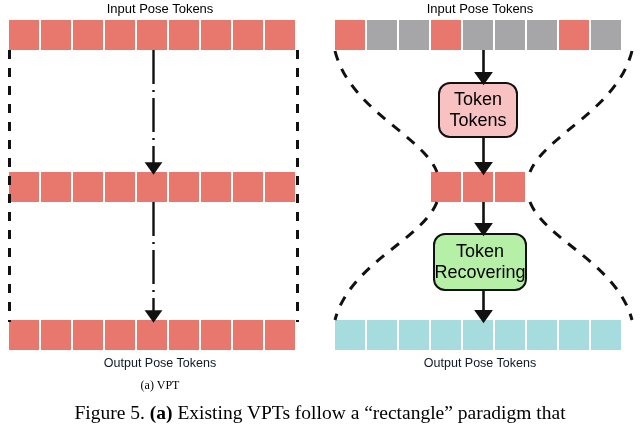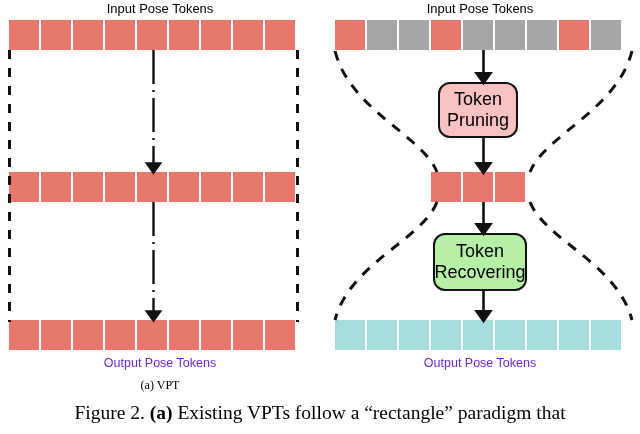--- a/index.html
+++ b/index.html
@@ -40,21 +40,21 @@
     letter-spacing: 0px;
     white-space: nowrap;
   }
   .bottom-label {
     position: absolute;
     width: 100%;
     text-align: center;
     top: 356px;
     font-size: 12.5px;
     font-family: "Liberation Sans", sans-serif;
-    color: #6d28d9;
+    color: #0f172a;
     white-space: nowrap;
   }
   .subcaption {
     position: absolute;
     width: 100%;
     text-align: center;
     top: 378px;
     font-size: 12px;
     font-family: "Liberation Serif", serif;
     color: #000;
@@ -196,21 +196,21 @@
         <div class="token cyan"></div>
         <div class="token cyan"></div>
         <div class="token cyan"></div>
         <div class="token cyan"></div>
         <div class="token cyan"></div>
         <div class="token cyan"></div>
       </div>
 
     <div class="proc-box pruning" style="left:118px; top:82px; width:80px; height:56px;">
       <span>Token</span>
-      <span>Pruning</span>
+      <span>Tokens</span>
     </div>
 
     <div class="proc-box recovering" style="left:113px; top:233px; width:94px; height:58px;">
       <span>Token</span>
       <span>Recovering</span>
     </div>
 
     <div class="bottom-label">Output Pose Tokens</div>
 
   </div>
@@ -238,18 +238,18 @@
 
     <path d="M 530 202 C 545 240, 617 263, 632 320" fill="none" stroke="#111" stroke-width="3" stroke-dasharray="10 9"></path>
 
     <line x1="483.5" y1="50" x2="483.5" y2="80" stroke="#111" stroke-width="2.6" marker-end="url(#arrowhead)"></line>
     <line x1="483.5" y1="138" x2="483.5" y2="170" stroke="#111" stroke-width="2.6" marker-end="url(#arrowhead)"></line>
     <line x1="483.5" y1="202" x2="483.5" y2="231" stroke="#111" stroke-width="2.6" marker-end="url(#arrowhead)"></line>
     <line x1="483.5" y1="291" x2="483.5" y2="318" stroke="#111" stroke-width="2.6" marker-end="url(#arrowhead)"></line>
   </svg>
 
   <div class="caption">
-    <span>Figure 2.</span>
+    <span>Figure 5.</span>
     <b>(a)</b>
     <span>Existing VPTs follow a “rectangle” paradigm that</span>
   </div>
 
 </div>
 
 </body></html>

